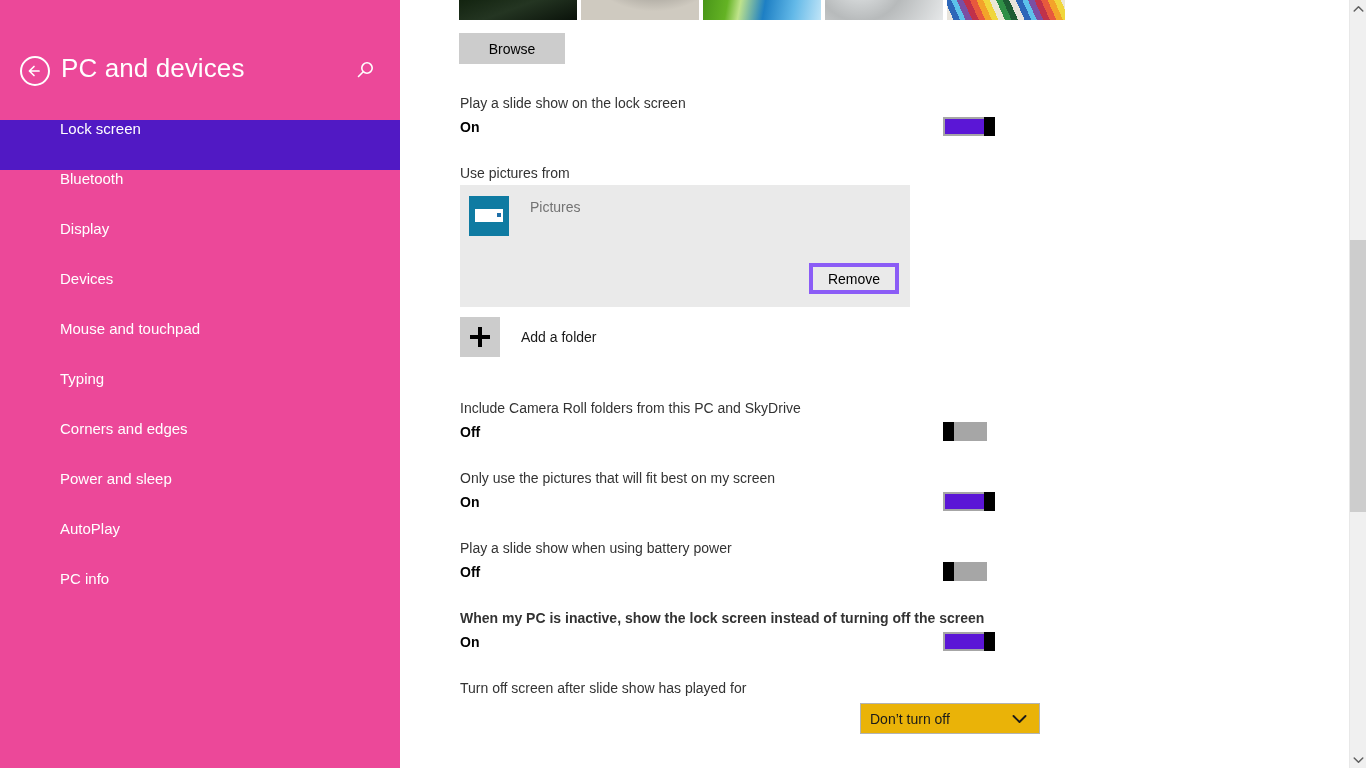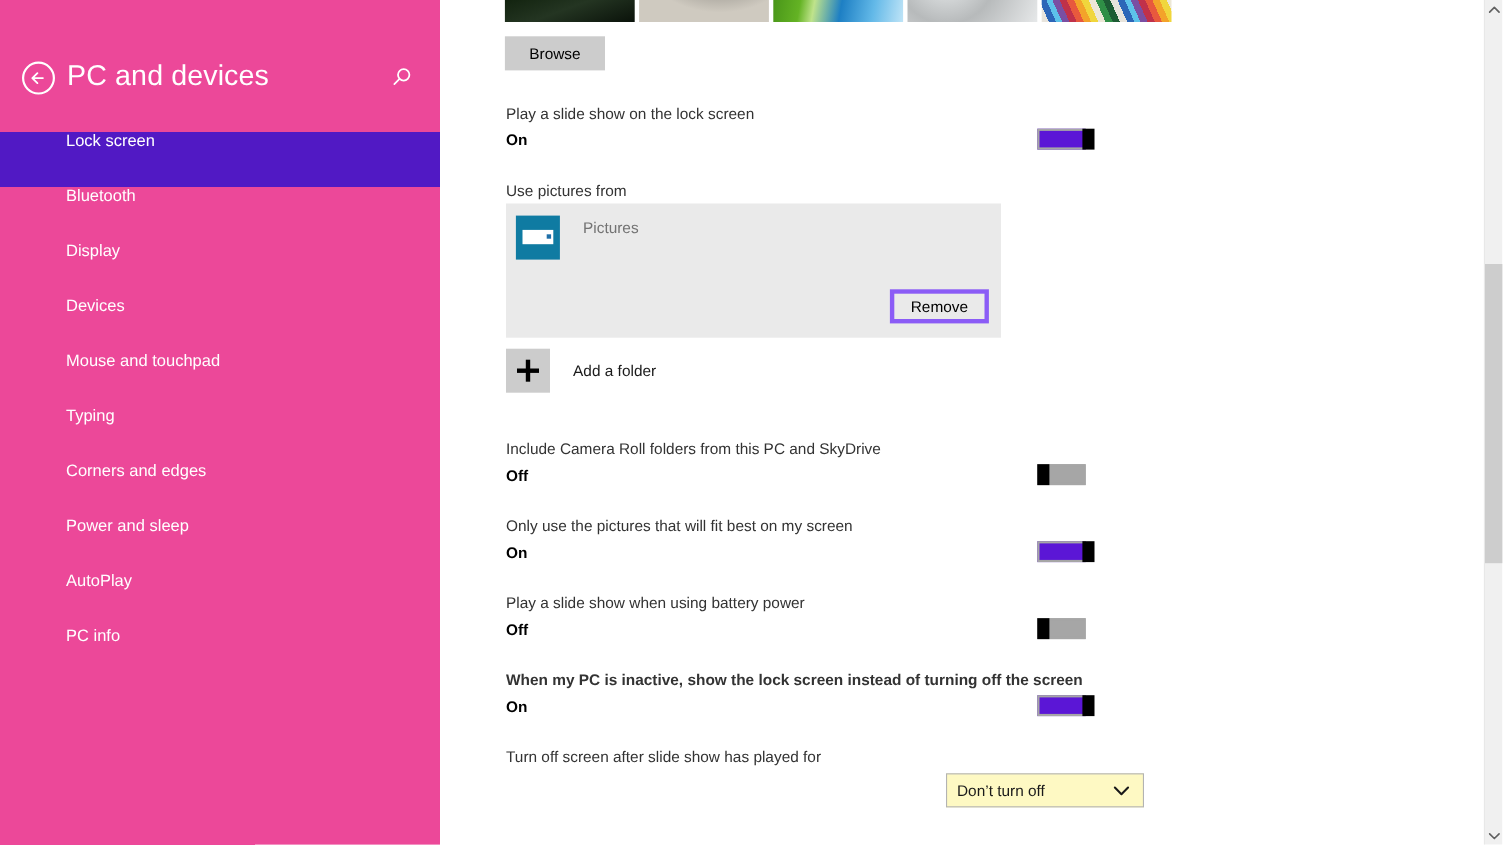--- a/index.html
+++ b/index.html
@@ -126,21 +126,21 @@
       #f0d63c 41px,#f0d63c 47px,
       #ece7d6 47px,#ece7d6 53px,
       #2f8f46 53px,#2f8f46 59px,
       #1d5c34 59px,#1d5c34 65px);
   }
 
   .btn-browse {
     position: absolute;
     left: 59px;
     top: 33px;
-    width: 91px;
+    width: 106px;
     height: 31px;
     background: #cccccc;
     border: none;
     color: #000000;
     font-size: 14px;
     font-family: "Liberation Sans", sans-serif;
     cursor: pointer;
   }
 
   .field-label {
@@ -275,21 +275,21 @@
   }
 
   
   .select-wrap {
     position: absolute;
     left: 460px;
     top: 703px;
     width: 180px;
     height: 31px;
     border: 1px solid #b3b3b3;
-    background: #fef9c3;
+    background: #eab308;
     display: flex;
     align-items: center;
     cursor: pointer;
   }
   .select-wrap .val {
     margin-left: 9px;
     font-size: 14px;
     color: #1a1a1a;
     flex: 1 1 auto;
     white-space: nowrap;

